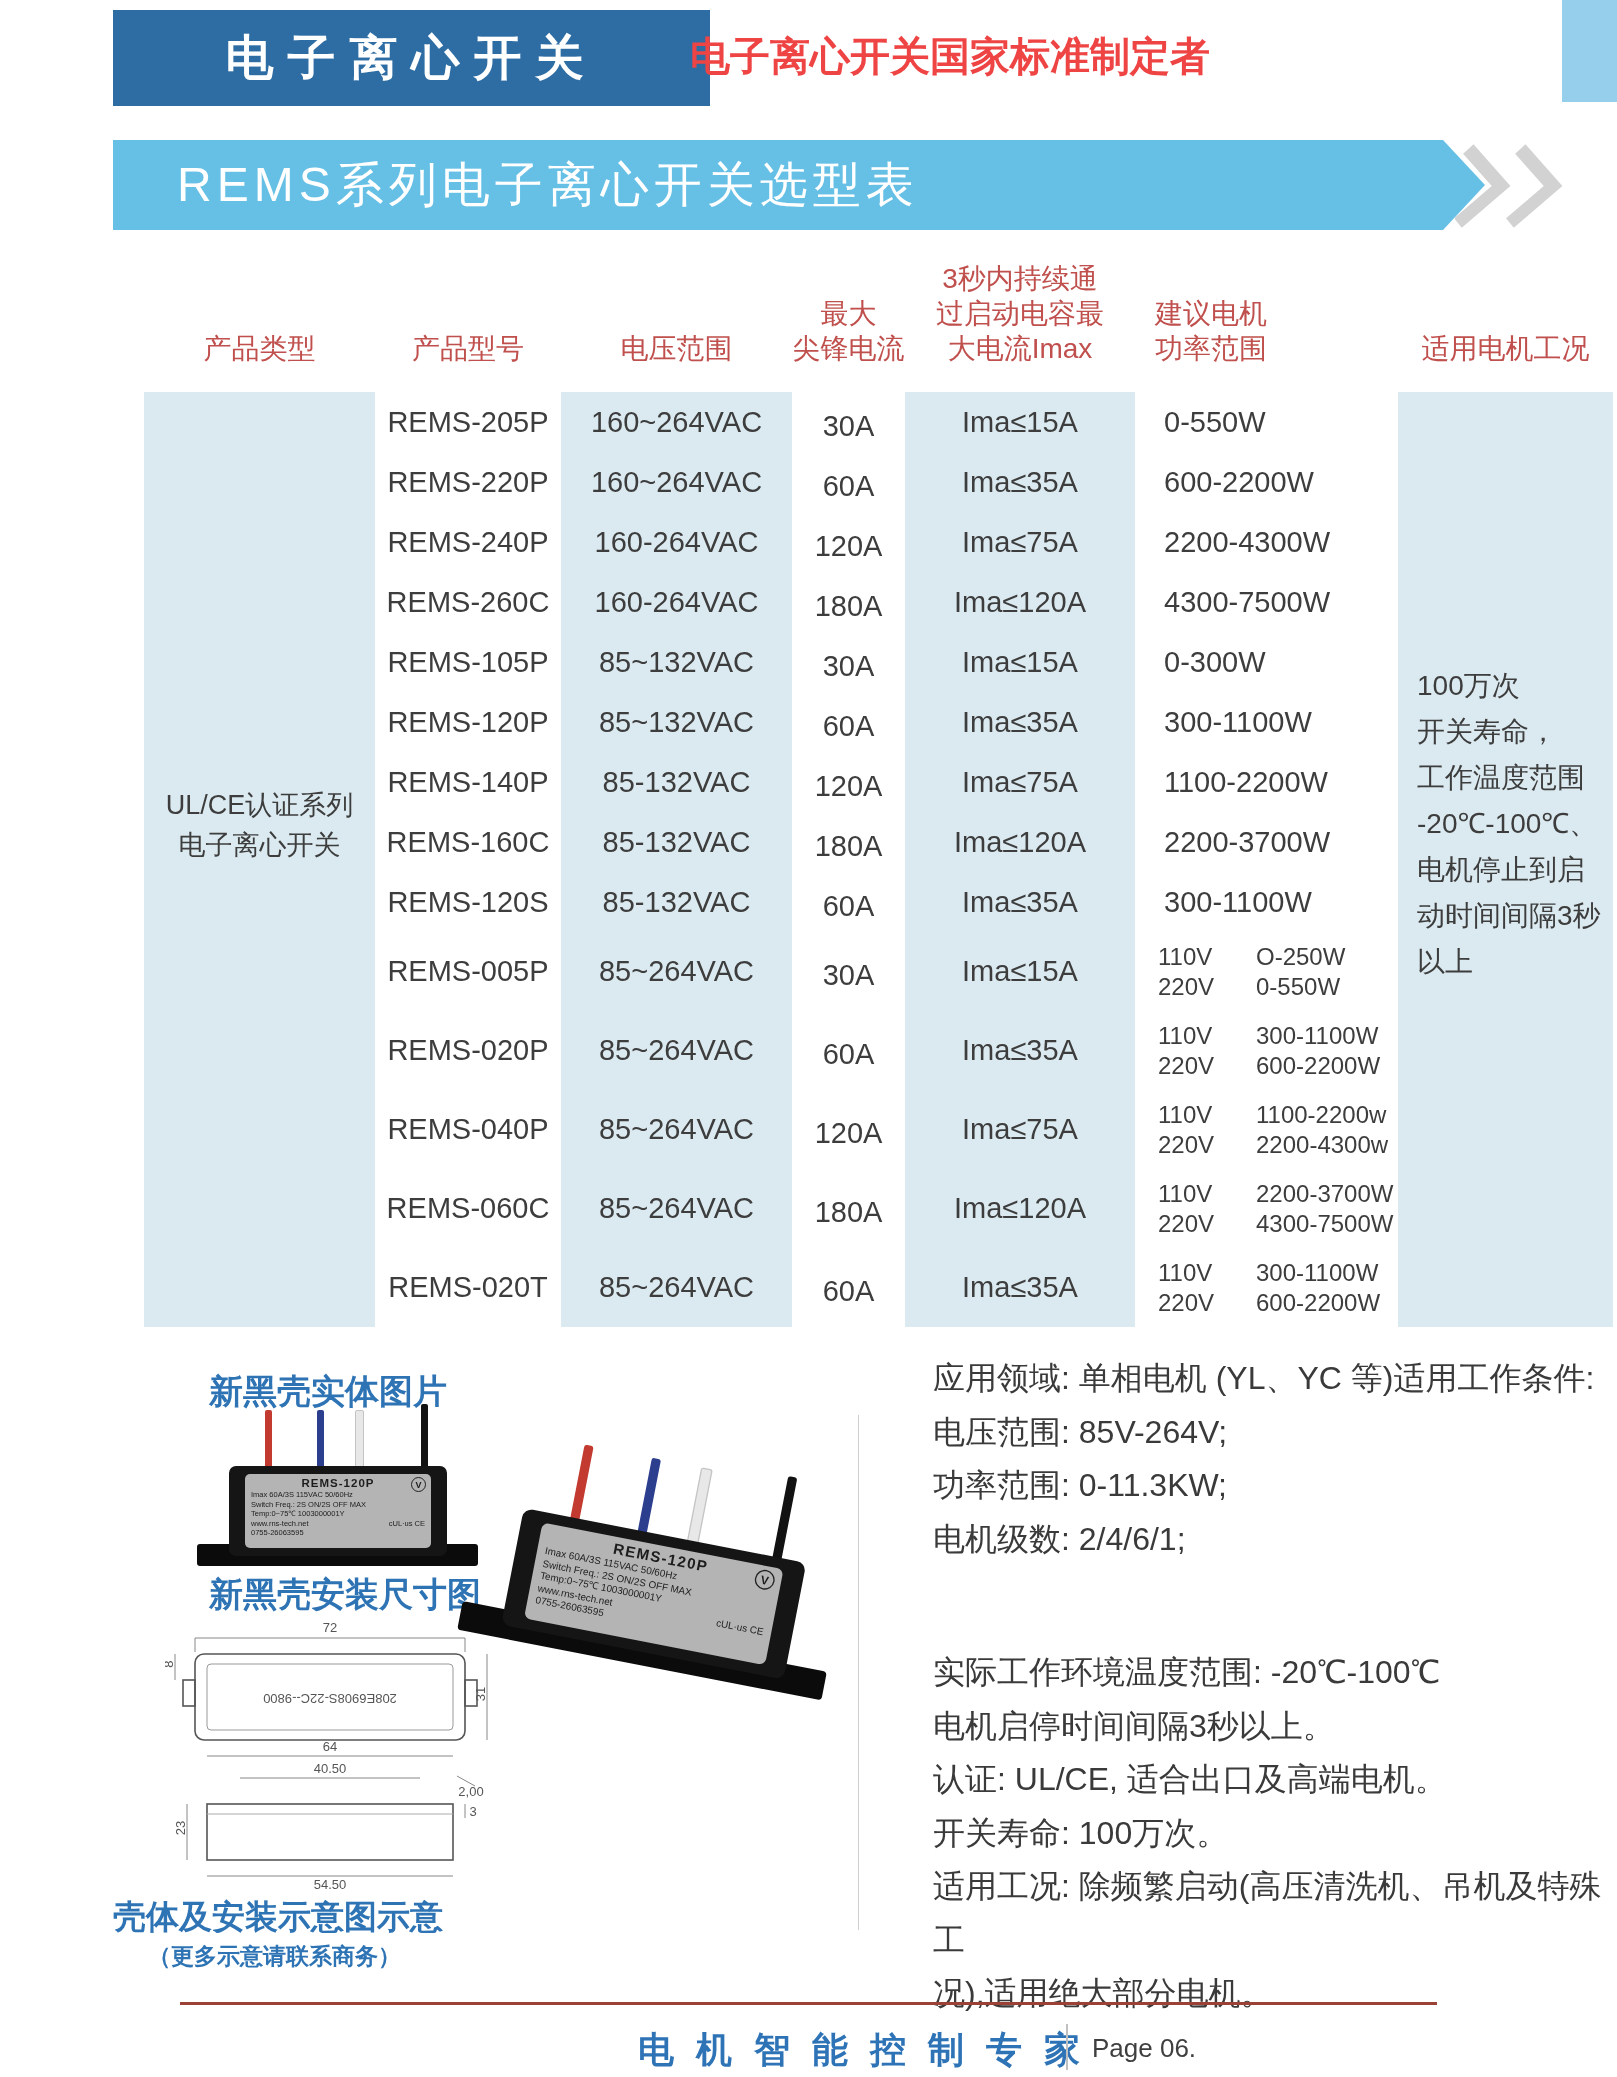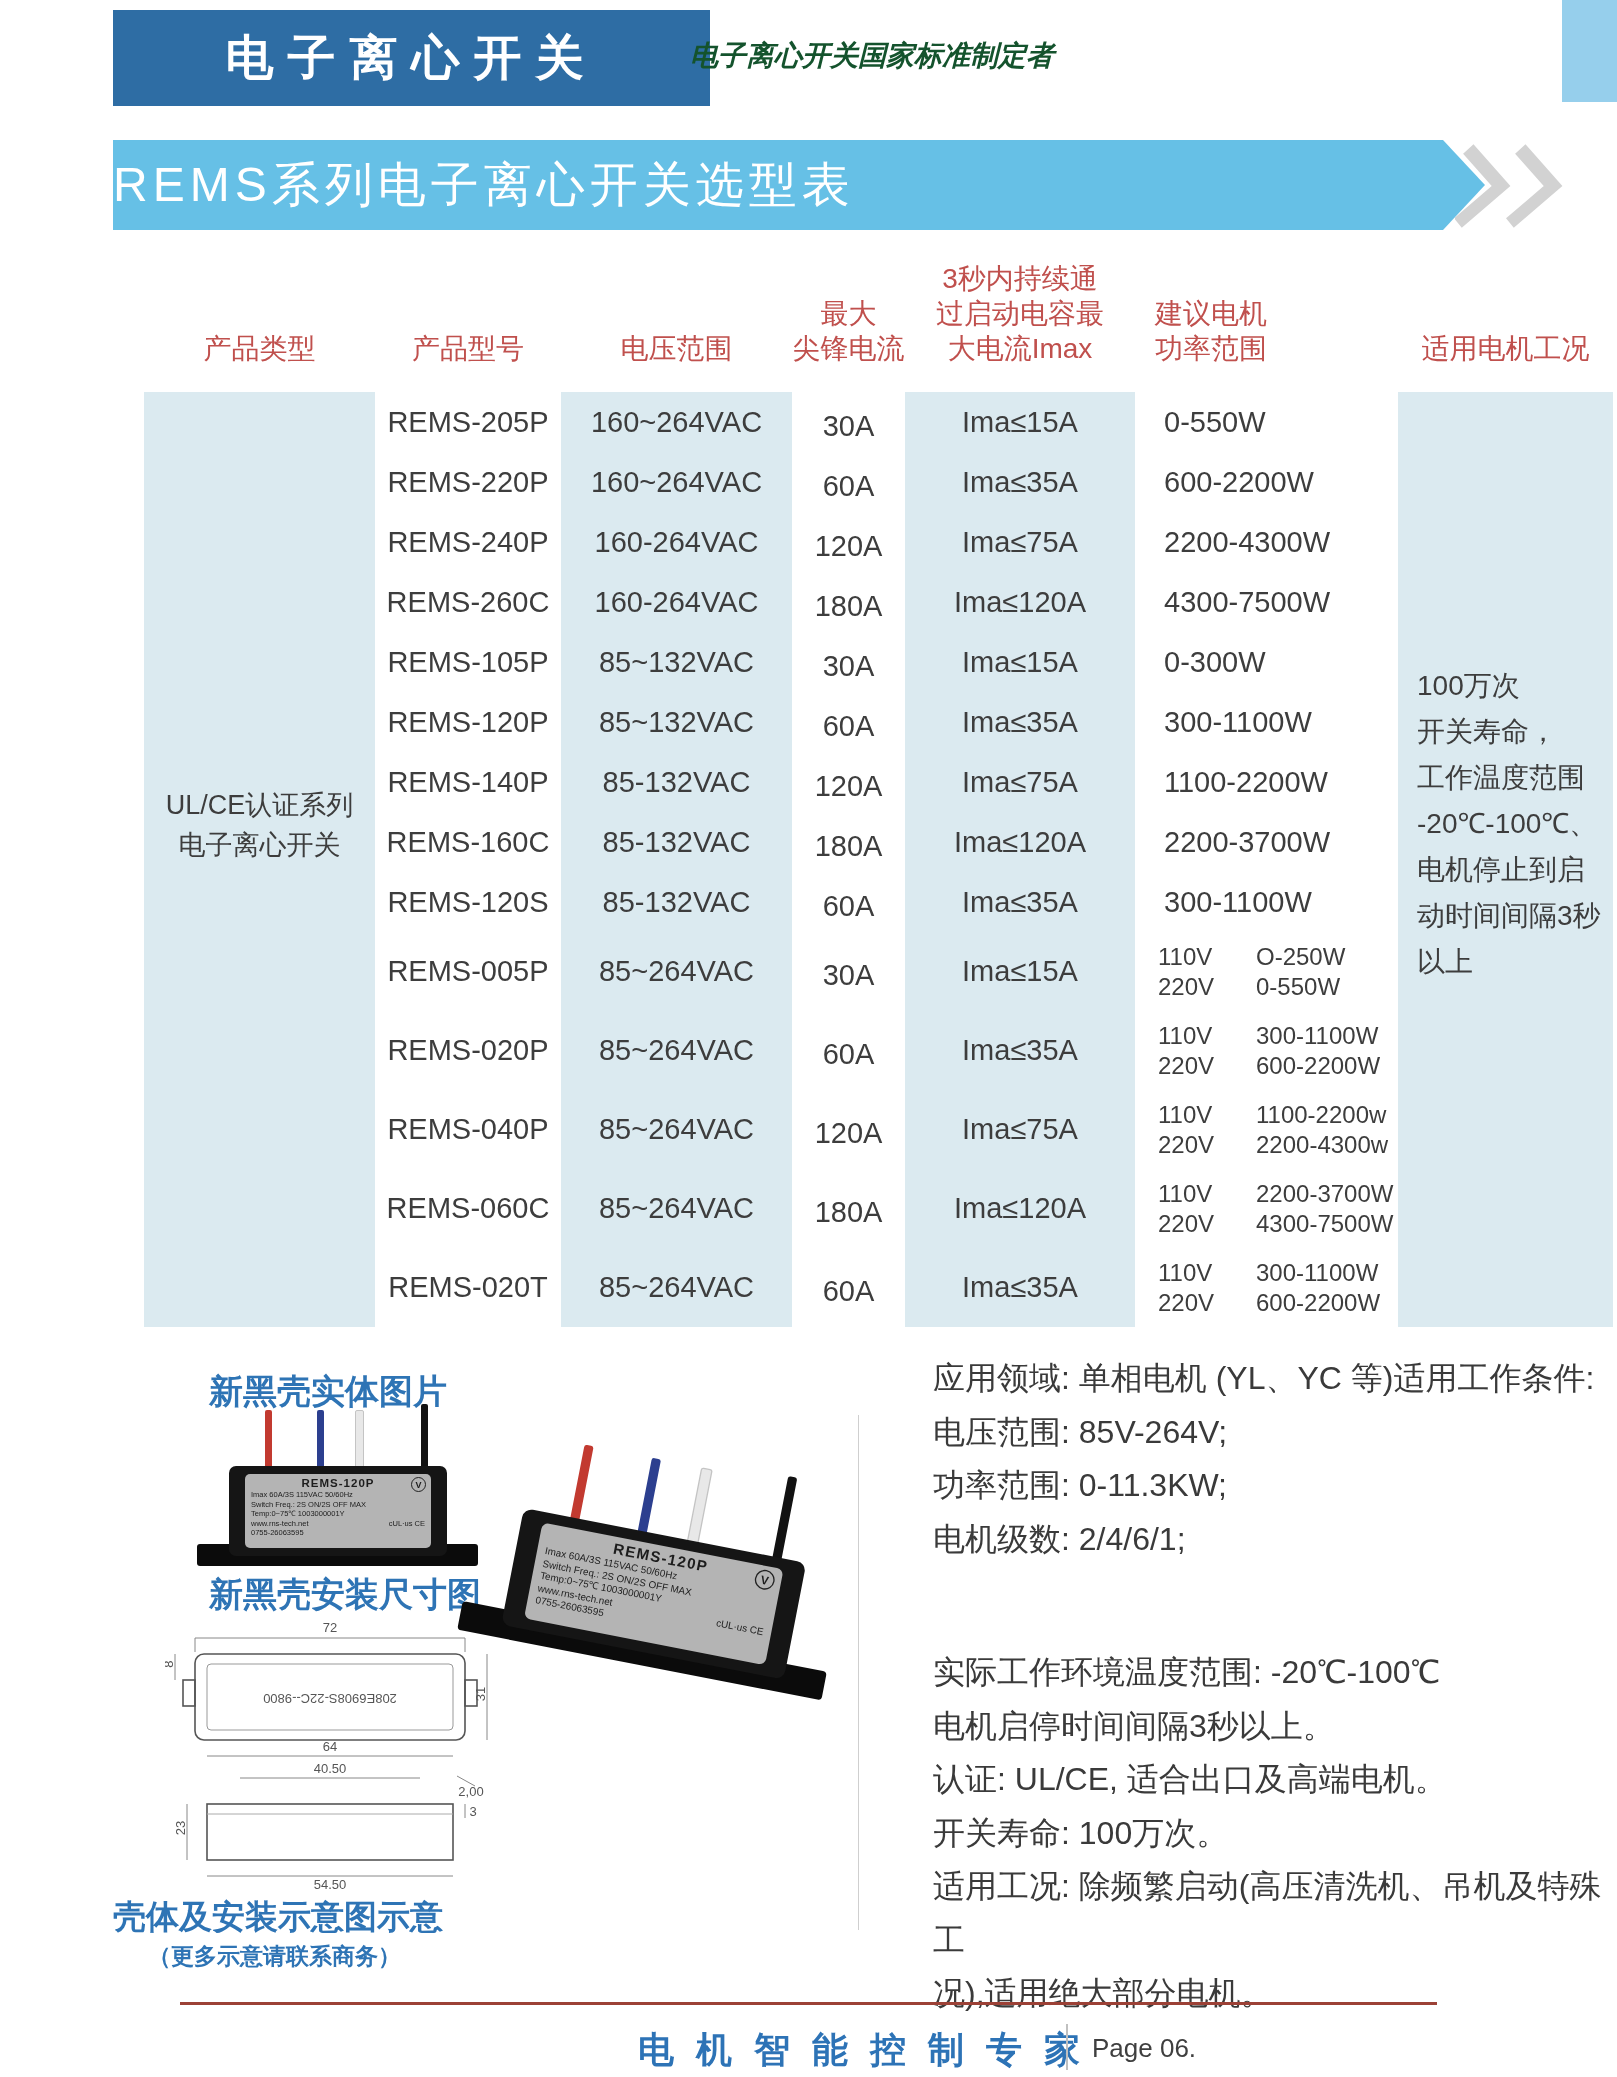--- a/index.html
+++ b/index.html
@@ -5,26 +5,26 @@
   html,body{margin:0;padding:0;background:#fff;}
   .page{position:relative;width:1617px;height:2077px;background:#ffffff;overflow:hidden;
         font-family:"Liberation Sans",sans-serif;}
   .abs{position:absolute;}
 
   
   .badge{left:113px;top:10px;width:597px;height:96px;background:#2e6da4;color:#fff;
          display:flex;align-items:center;justify-content:center;font-size:48px;font-weight:bold;
          letter-spacing:14px;}
   .tagline{left:690px;top:0;height:112px;display:flex;align-items:center;
-           color:#14532d;font-size:28px;font-weight:bold;font-style:italic;}
+           color:#ef4444;font-size:40px;font-weight:bold;}
   .corner-strip{left:1562px;top:0;width:55px;height:102px;background:#96cfec;}
 
   
   .banner{left:113px;top:140px;width:1372px;height:90px;background:#66c0e6;color:#fff;
-          display:flex;align-items:center;box-sizing:border-box;
+          display:flex;align-items:center;padding-left:64px;box-sizing:border-box;
           font-size:48px;letter-spacing:5px;
           clip-path:polygon(0 0,calc(100% - 42px) 0,100% 50%,calc(100% - 42px) 100%,0 100%);}
   .chevrons{left:1455px;top:144px;}
 
   
   .thead{left:144px;top:250px;width:1469px;height:122px;display:flex;align-items:flex-end;
          color:#c0504d;font-size:28px;line-height:35px;text-align:center;}
   .hc{flex:0 0 auto;padding-bottom:6px;box-sizing:border-box;}
   .hc.left{text-align:left;padding-left:20px;}
   .w1{width:231px;} .w2{width:186px;} .w3{width:231px;} .w4{width:113px;margin-top:8px;}

